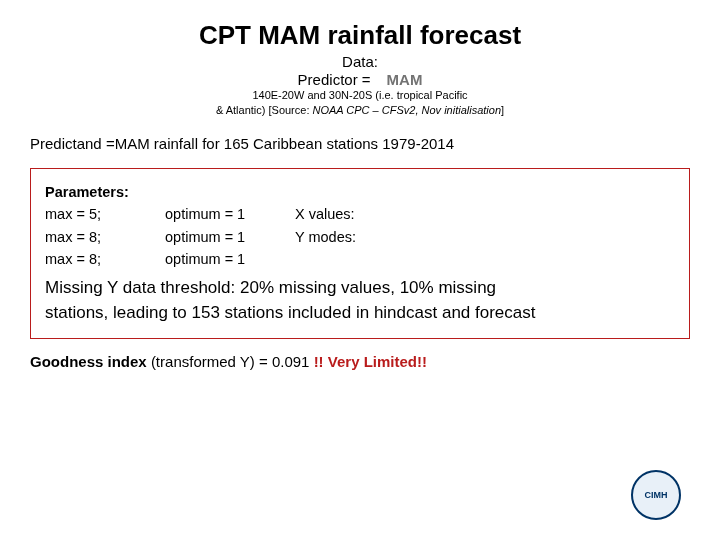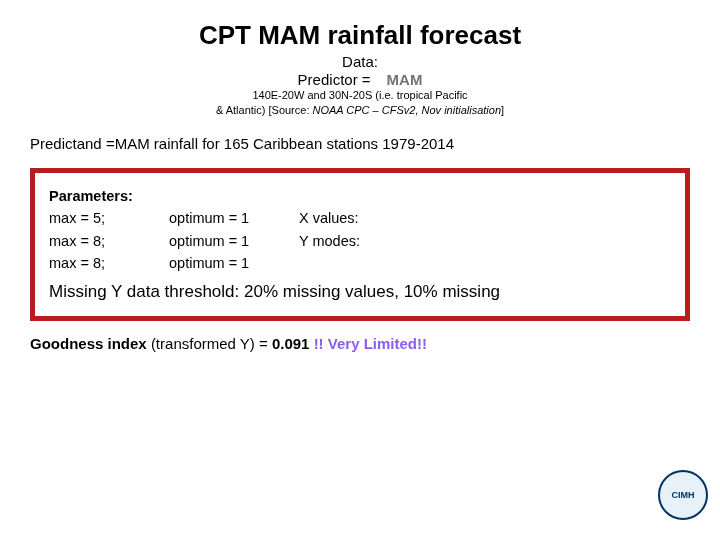--- a/index.html
+++ b/index.html
@@ -69,21 +69,21 @@
 
     .predictand-section {
       margin-top: 12px;
       font-size: 15px;
       display: flex;
       align-items: baseline;
     }
 
     .parameters-box {
       margin-top: 16px;
-      border: 5px solid #b91c1c;
+      border: 1px solid #b91c1c;
       padding: 12px 14px;
       font-size: 14.5px;
       line-height: 1.55;
     }
 
     .params-title {
       font-weight: bold;
     }
 
     .params-grid {
@@ -101,32 +101,32 @@
     .goodness-section {
       margin-top: 14px;
       font-size: 15px;
     }
 
     .goodness-bold {
       font-weight: bold;
     }
 
     .goodness-value {
-      font-weight: bold;
+      font-weight: normal;
     }
 
     .very-limited {
-      color: #8b5cf6;
+      color: #b91c1c;
       font-weight: bold;
     }
 
     .logo-area {
       position: absolute;
       bottom: 18px;
-      right: 10px;
+      right: 37px;
       width: 52px;
       height: 52px;
     }
 
     .logo-circle {
       width: 50px;
       height: 50px;
       border-radius: 50%;
       border: 2px solid #003366;
       display: flex;
@@ -175,20 +175,21 @@
       <div>X values:</div>
       <div>max = 8;</div>
       <div>optimum = 1</div>
 
       <div>Y modes:</div>
       <div>max = 8;</div>
       <div>optimum = 1</div>
     </div>
     <div class="missing-text">
       <div>Missing Y data threshold: 20% missing values, 10% missing</div>
+      <div>stations, leading to 153 stations included in hindcast and forecast</div>
     </div>
   </div>
 
   <div class="goodness-section">
     <span class="goodness-bold">Goodness index</span>
     <span> (transformed Y) = </span>
     <span class="goodness-value">0.091</span>
     <span> </span>
     <span class="very-limited">!! Very Limited!!</span>
   </div>

